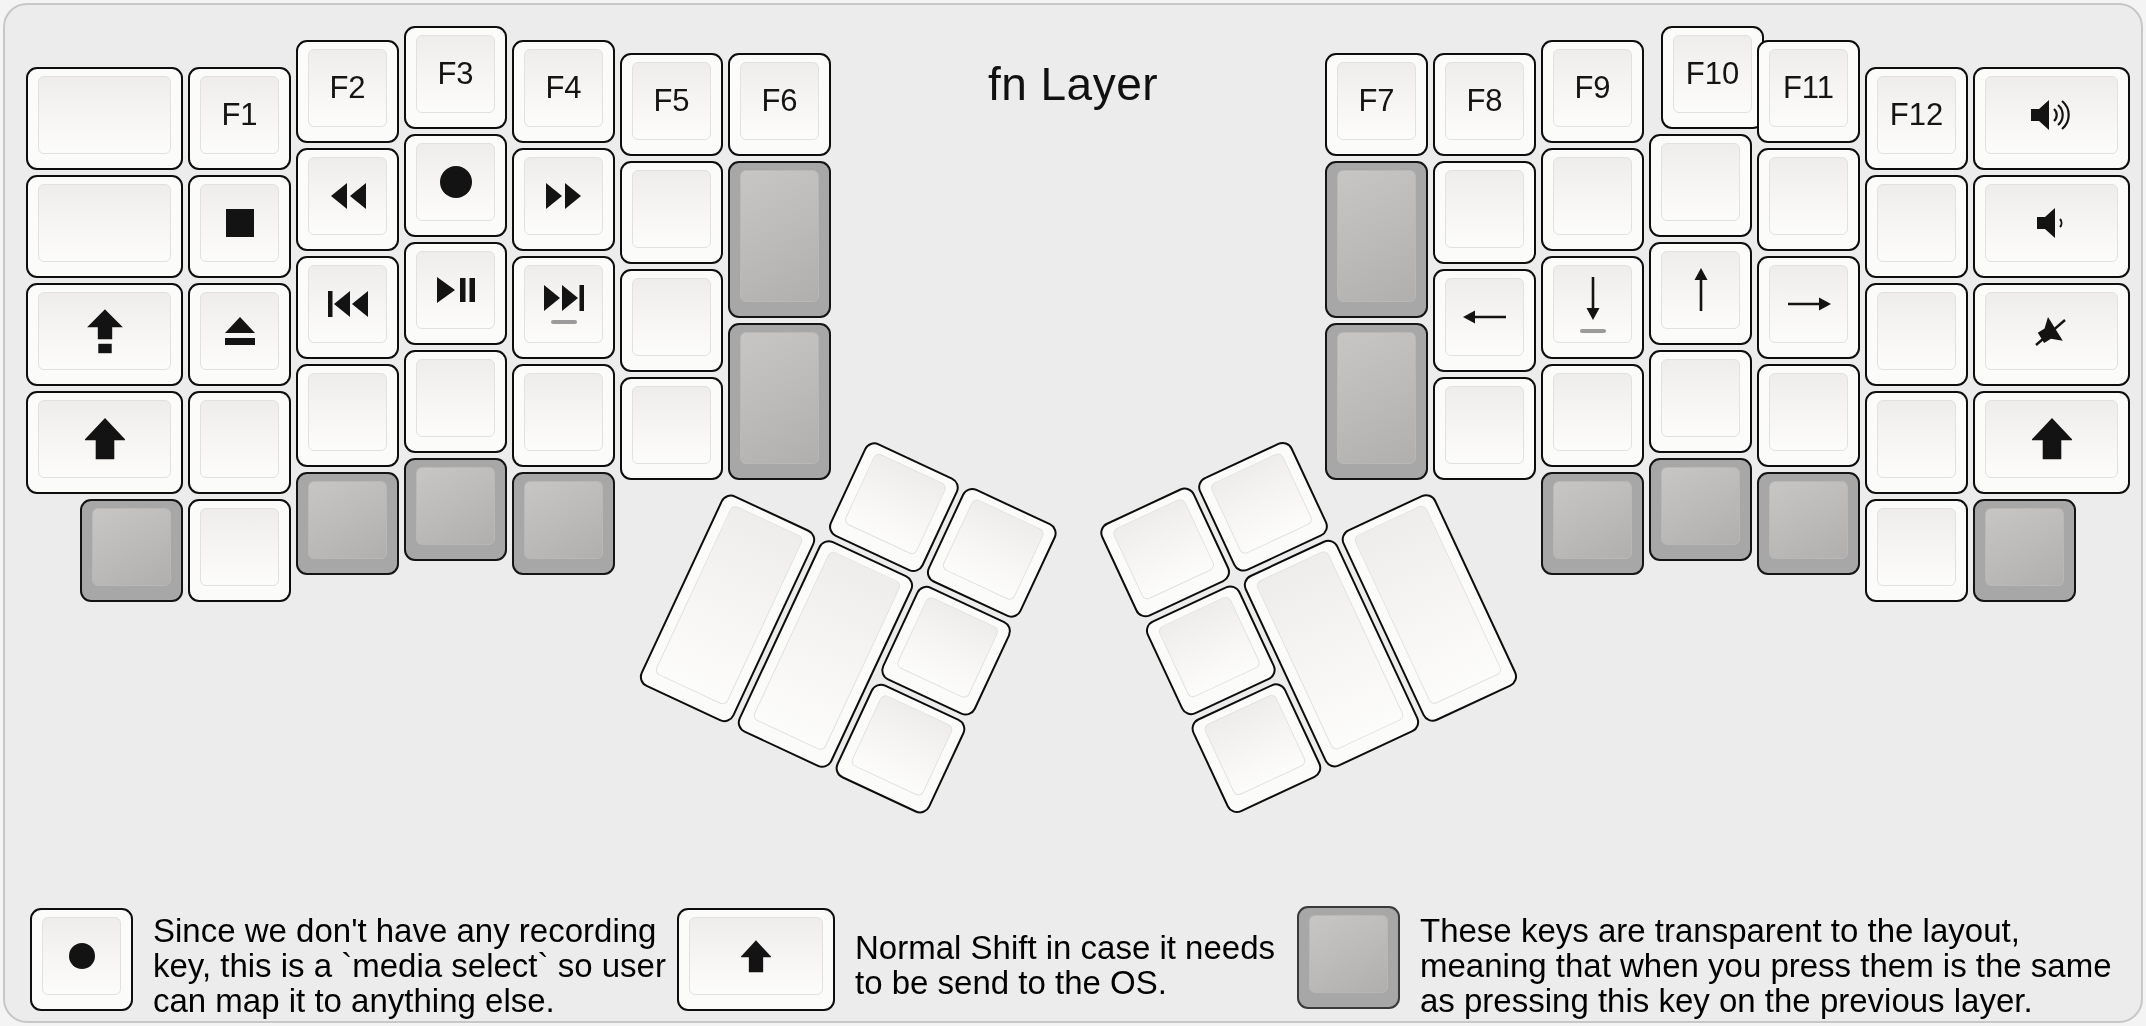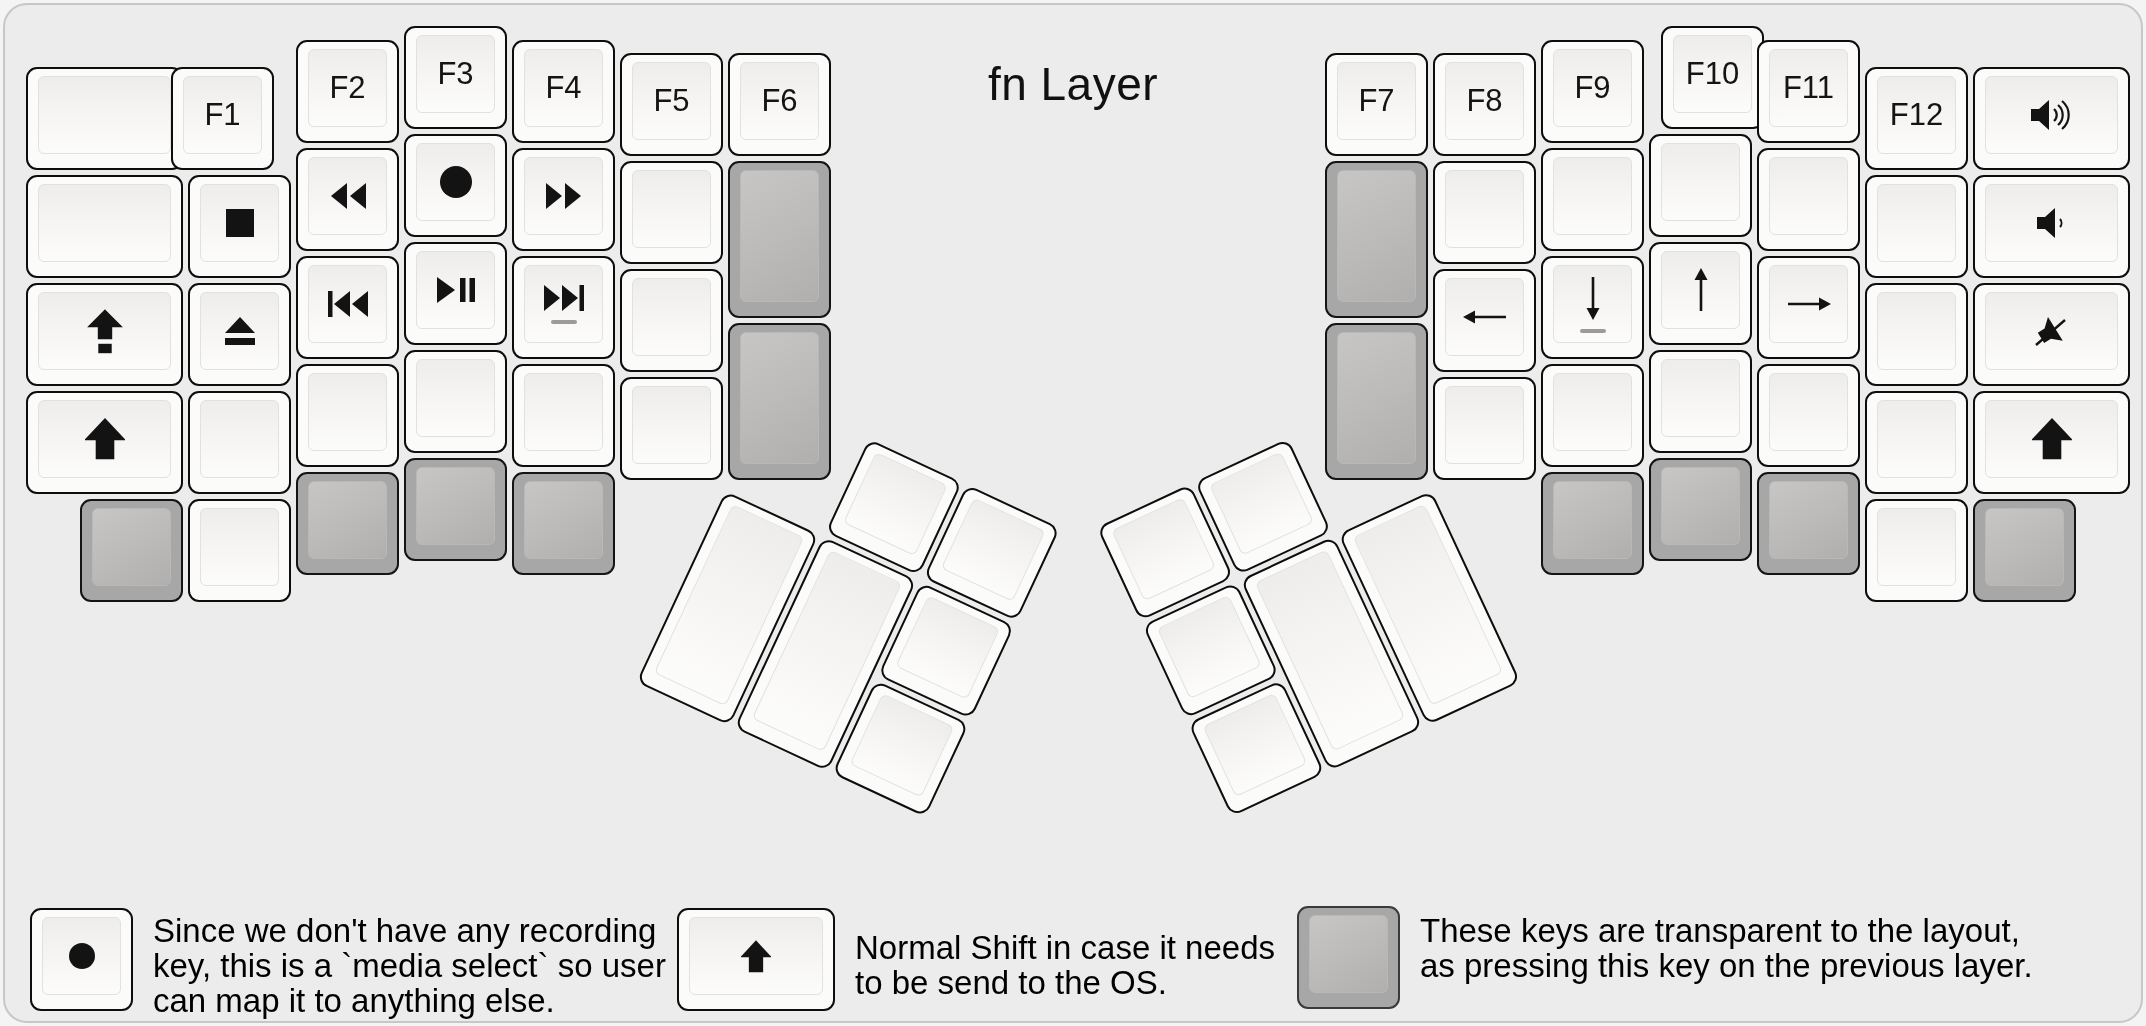--- a/index.html
+++ b/index.html
@@ -51,21 +51,21 @@
       </div>
       <div class="key" style="left: 21px; top: 386px; width: 157px; height: 103px;">
         <div class="face">
           <span>
             <svg width="40" height="42" fill="none" stroke="#131313" stroke-width="2.6">
               <path d="M20 2 L38 21 H28 V40 H12 V21 H2 Z"></path>
             </svg>
           </span>
         </div>
       </div>
-      <div class="key" style="left: 166px; top: 62px; width: 103px; height: 103px;">
+      <div class="key" style="left: 183px; top: 62px; width: 103px; height: 103px;">
         <div class="face">
           <span class="klabel">F1</span>
         </div>
       </div>
       <div class="key" style="left: 183px; top: 170px; width: 103px; height: 103px;">
         <div class="face">
           <span>
             <svg width="28" height="28">
               <rect x="0" y="0" width="28" height="28"></rect>
             </svg>
@@ -443,15 +443,16 @@
     <div>Since we don't have any recording</div>
     <div>key, this is a `media select` so user</div>
     <div>can map it to anything else.</div>
   </div>
   <div class="legend-text" style="left:850px;top:925px">
     <div>Normal Shift in case it needs</div>
     <div>to be send to the OS.</div>
   </div>
   <div class="legend-text" style="left:1415px;top:908px">
     <div>These keys are transparent to the layout,</div>
+    <div>meaning that when you press them is the same</div>
     <div>as pressing this key on the previous layer.</div>
   </div>
 </div>
 
 </body></html>

